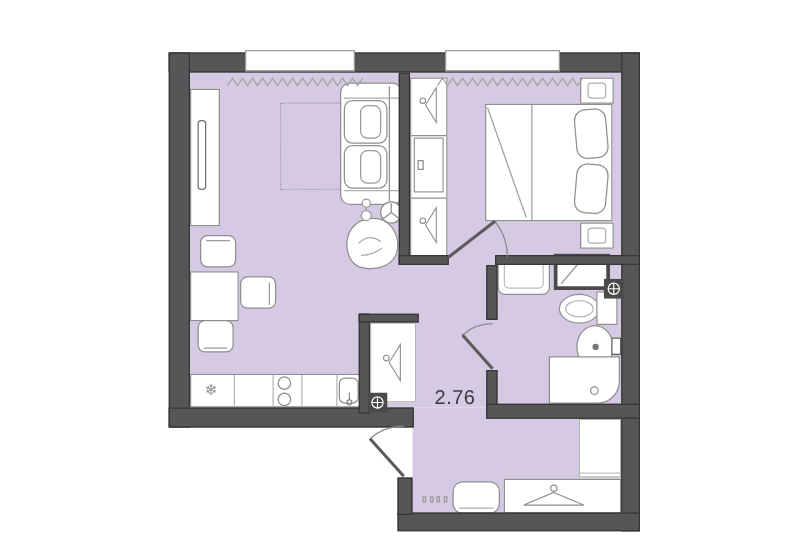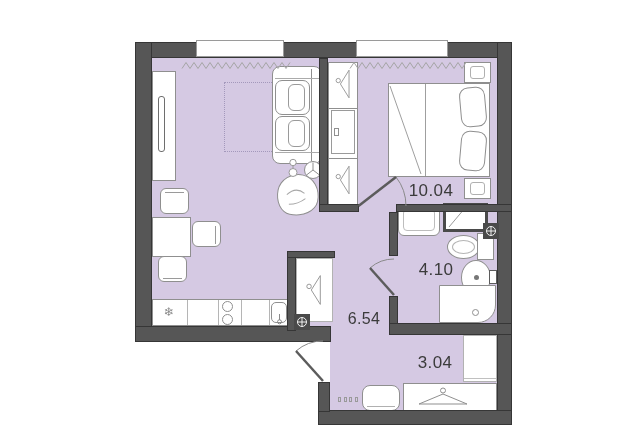--- a/index.html
+++ b/index.html
@@ -195,18 +195,15 @@
     <g>
       <path d="M370,268 A36,36 0 0 1 394,259" fill="none" stroke="#8a8a8a" stroke-width="1"></path>
       <line x1="394" y1="295" x2="370" y2="268" stroke="#5c5c5c" stroke-width="2.5"></line>
     </g>
     <g>
       <path d="M296,351 A41,41 0 0 1 323,341" fill="none" stroke="#8a8a8a" stroke-width="1"></path>
       <line x1="323" y1="381" x2="296" y2="351" stroke="#5c5c5c" stroke-width="2.5"></line>
     </g>
   </svg>
 
-  <div class="a lbl" style="left:396px;top:181px;font-size:17px">10.04</div>
-  <div class="a lbl" style="left:401px;top:260px;font-size:17px">4.10</div>
-  <div class="a lbl" style="left:329px;top:310px;font-size:16px">6.54</div>
-  <div class="a lbl" style="left:400px;top:353px;font-size:17px">3.04</div>
+  <div class="a lbl" style="left:329px;top:310px;font-size:16px">2.76</div>
 
 </div>
 
 </body></html>

